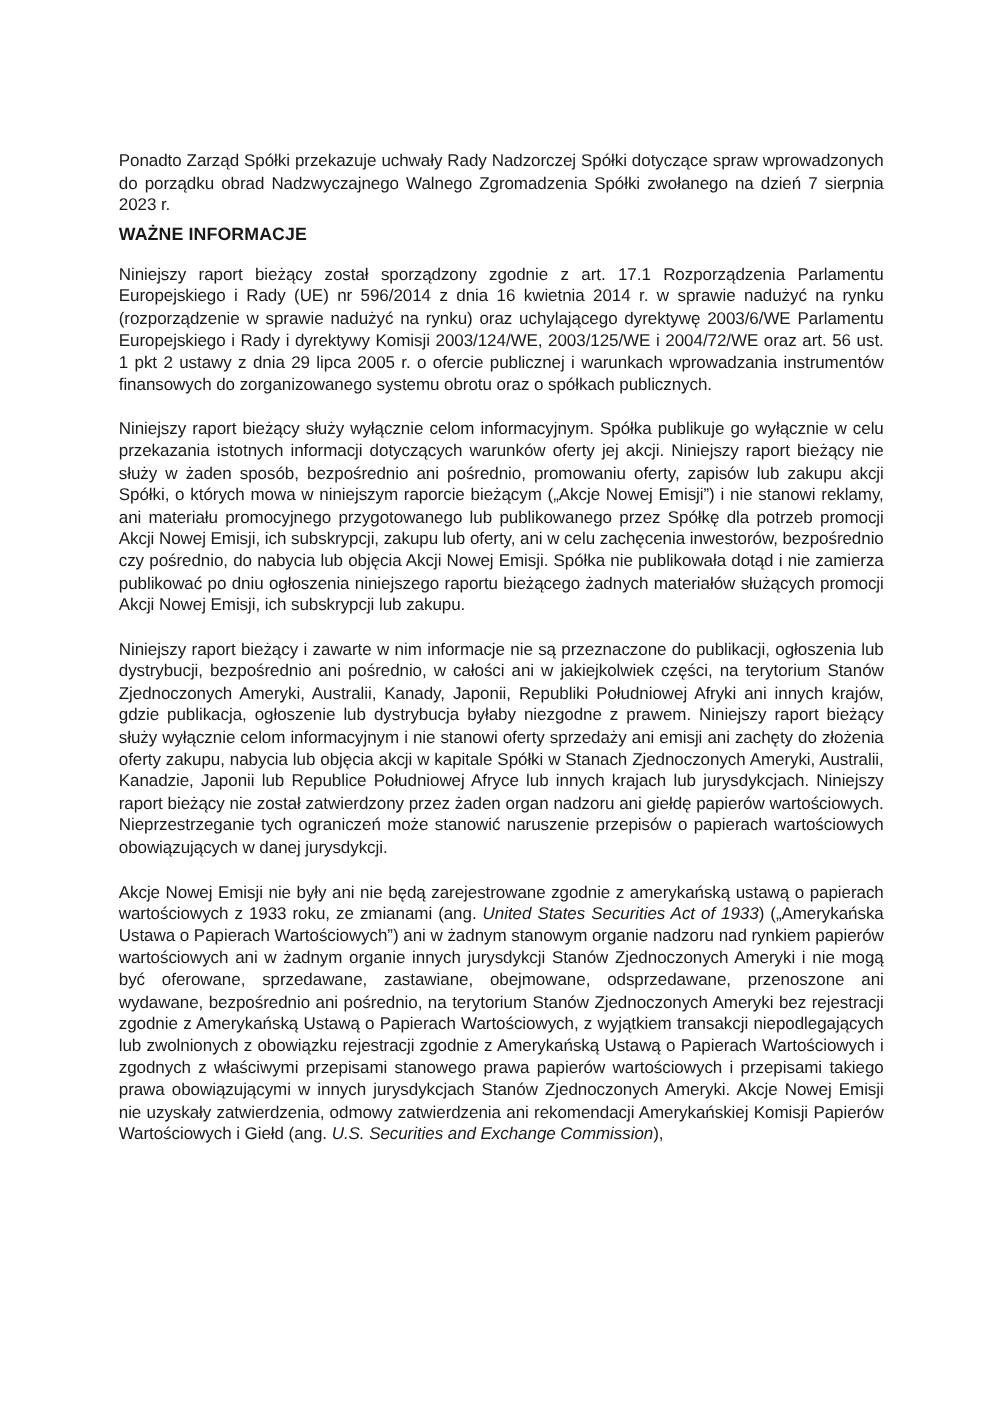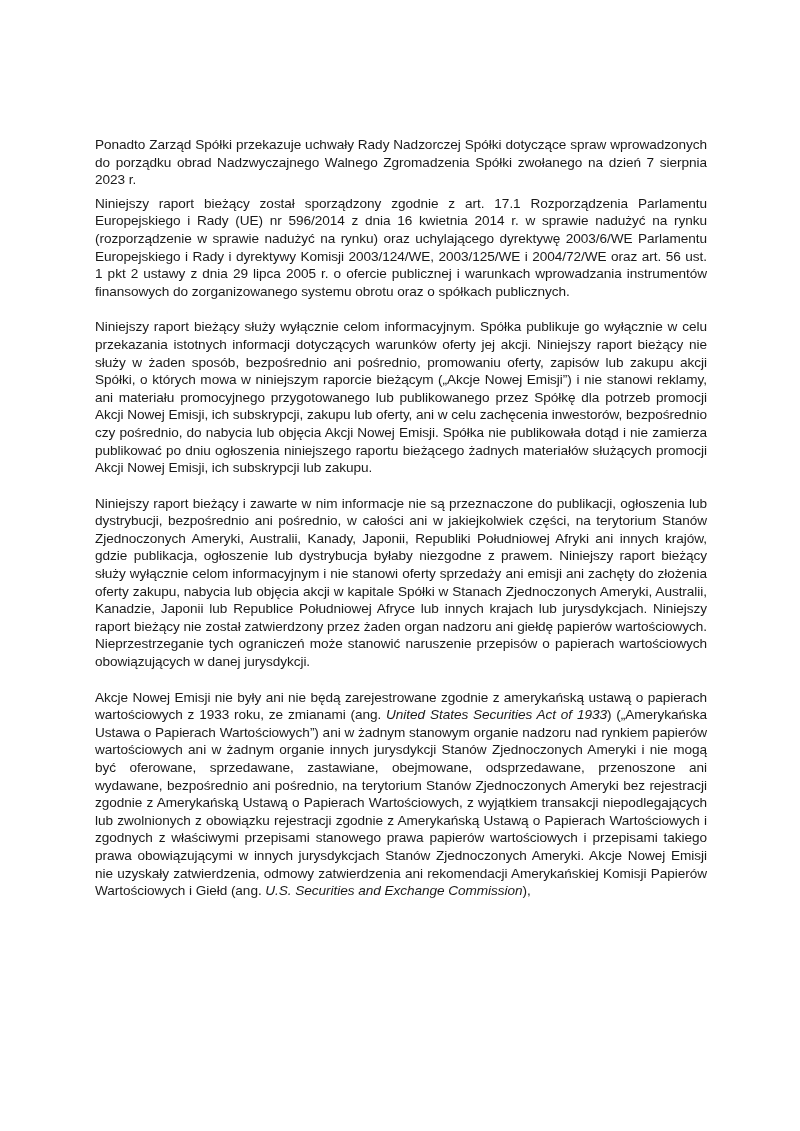--- a/index.html
+++ b/index.html
@@ -11,21 +11,21 @@
       width: 800px;
       height: 1131px;
       position: relative;
       overflow: hidden;
       font-family: "Liberation Sans", sans-serif;
       color: #1a1a1a;
     }
     .page {
       position: absolute;
       left: 95px;
-      top: 136px;
+      top: 120px;
       width: 612px;
     }
     .para {
       font-size: 13.6px;
       line-height: 17.6px;
       text-align: justify;
       margin: 0 0 18px 0;
       letter-spacing: -0.05px;
     }
     .para.first {
@@ -41,20 +41,21 @@
     b, strong { font-weight: normal; }
     i, em { }
   </style>
 </head>
 <body>
 
 <div class="page">
 
   <p class="para first">Ponadto Zarząd Spółki przekazuje uchwały Rady Nadzorczej Spółki dotyczące spraw wprowadzonych do porządku obrad Nadzwyczajnego Walnego Zgromadzenia Spółki zwołanego na dzień 7 sierpnia 2023 r.</p>
 
+  <h2 class="heading">WAŻNE INFORMACJE</h2>
 
   <p class="para">Niniejszy raport bieżący został sporządzony zgodnie z art. 17.1 Rozporządzenia Parlamentu Europejskiego i Rady (UE) nr 596/2014 z dnia 16 kwietnia 2014 r. w sprawie nadużyć na rynku (rozporządzenie w sprawie nadużyć na rynku) oraz uchylającego dyrektywę 2003/6/WE Parlamentu Europejskiego i Rady i dyrektywy Komisji 2003/124/WE, 2003/125/WE i 2004/72/WE oraz art. 56 ust. 1 pkt 2 ustawy z dnia 29 lipca 2005 r. o ofercie publicznej i warunkach wprowadzania instrumentów finansowych do zorganizowanego systemu obrotu oraz o spółkach publicznych.</p>
 
   <p class="para"><span>Niniejszy raport bieżący służy wyłącznie celom informacyjnym. Spółka publikuje go wyłącznie w celu przekazania istotnych informacji dotyczących warunków oferty jej akcji. Niniejszy raport bieżący nie służy w żaden sposób, bezpośrednio ani pośrednio, promowaniu oferty, zapisów lub zakupu akcji Spółki, o których mowa w niniejszym raporcie bieżącym („</span><strong>Akcje Nowej Emisji</strong><span>”) i nie stanowi reklamy, ani materiału promocyjnego przygotowanego lub publikowanego przez Spółkę dla potrzeb promocji Akcji Nowej Emisji, ich subskrypcji, zakupu lub oferty, ani w celu zachęcenia inwestorów, bezpośrednio czy pośrednio, do nabycia lub objęcia Akcji Nowej Emisji. Spółka nie publikowała dotąd i nie zamierza publikować po dniu ogłoszenia niniejszego raportu bieżącego żadnych materiałów służących promocji Akcji Nowej Emisji, ich subskrypcji lub zakupu.</span></p>
 
   <p class="para">Niniejszy raport bieżący i zawarte w nim informacje nie są przeznaczone do publikacji, ogłoszenia lub dystrybucji, bezpośrednio ani pośrednio, w całości ani w jakiejkolwiek części, na terytorium Stanów Zjednoczonych Ameryki, Australii, Kanady, Japonii, Republiki Południowej Afryki ani innych krajów, gdzie publikacja, ogłoszenie lub dystrybucja byłaby niezgodne z prawem. Niniejszy raport bieżący służy wyłącznie celom informacyjnym i nie stanowi oferty sprzedaży ani emisji ani zachęty do złożenia oferty zakupu, nabycia lub objęcia akcji w kapitale Spółki w Stanach Zjednoczonych Ameryki, Australii, Kanadzie, Japonii lub Republice Południowej Afryce lub innych krajach lub jurysdykcjach. Niniejszy raport bieżący nie został zatwierdzony przez żaden organ nadzoru ani giełdę papierów wartościowych. Nieprzestrzeganie tych ograniczeń może stanowić naruszenie przepisów o papierach wartościowych obowiązujących w danej jurysdykcji.</p>
 
   <p class="para"><span>Akcje Nowej Emisji nie były ani nie będą zarejestrowane zgodnie z amerykańską ustawą o papierach wartościowych z 1933 roku, ze zmianami (ang. </span><em>United States Securities Act of 1933</em><span>) („</span><strong>Amerykańska Ustawa o Papierach Wartościowych</strong><span>”) ani w żadnym stanowym organie nadzoru nad rynkiem papierów wartościowych ani w żadnym organie innych jurysdykcji Stanów Zjednoczonych Ameryki i nie mogą być oferowane, sprzedawane, zastawiane, obejmowane, odsprzedawane, przenoszone ani wydawane, bezpośrednio ani pośrednio, na terytorium Stanów Zjednoczonych Ameryki bez rejestracji zgodnie z Amerykańską Ustawą o Papierach Wartościowych, z wyjątkiem transakcji niepodlegających lub zwolnionych z obowiązku rejestracji zgodnie z Amerykańską Ustawą o Papierach Wartościowych i zgodnych z właściwymi przepisami stanowego prawa papierów wartościowych i przepisami takiego prawa obowiązującymi w innych jurysdykcjach Stanów Zjednoczonych Ameryki. Akcje Nowej Emisji nie uzyskały zatwierdzenia, odmowy zatwierdzenia ani rekomendacji Amerykańskiej Komisji Papierów Wartościowych i Giełd (ang. </span><em>U.S. Securities and Exchange Commission</em><span>),</span></p>
 
 </div>

